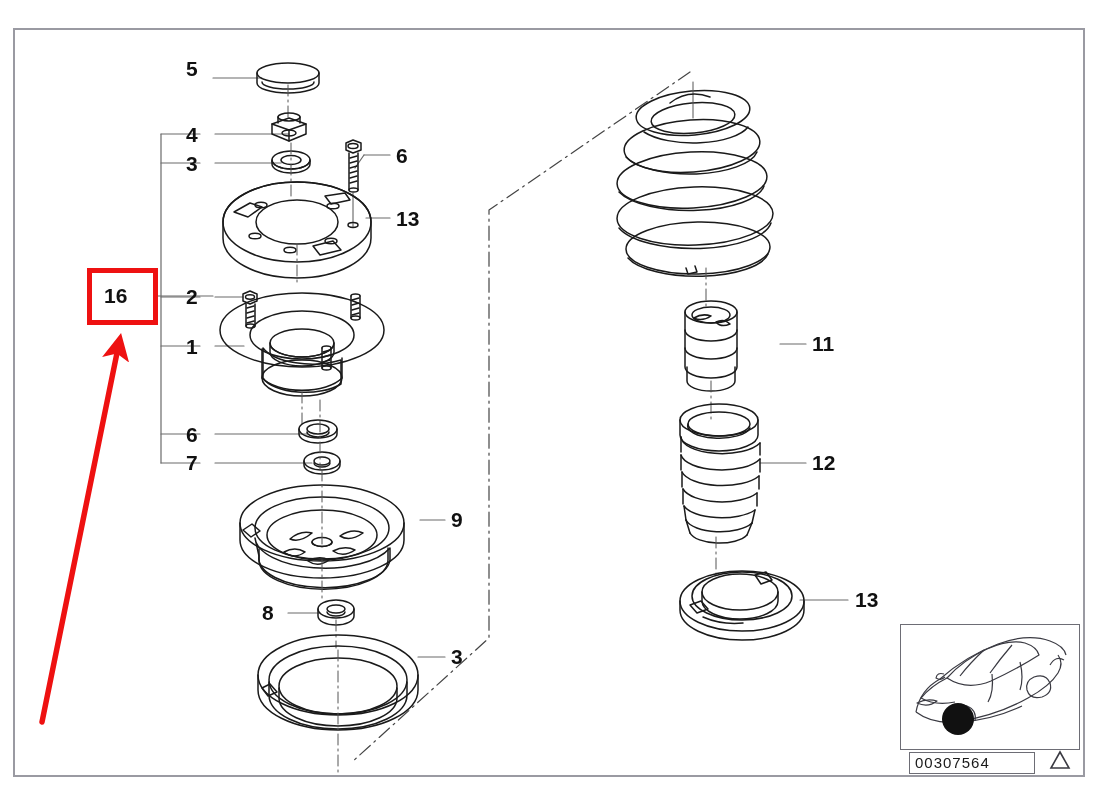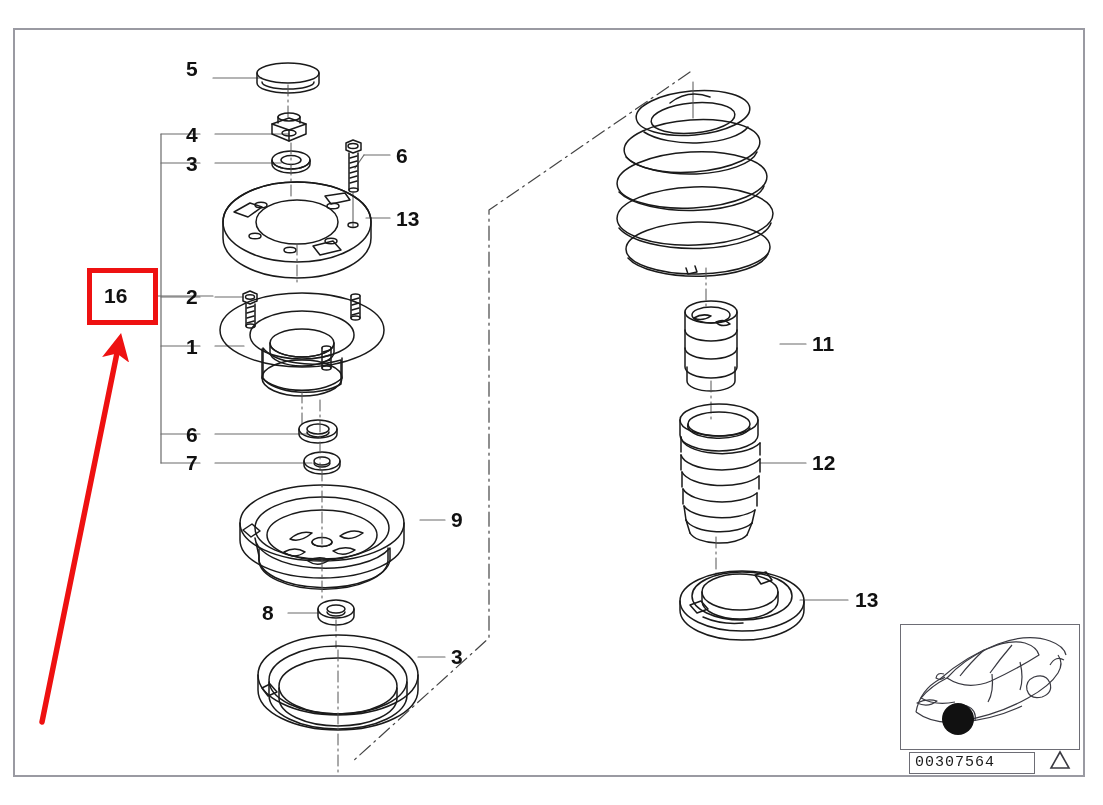--- a/index.html
+++ b/index.html
@@ -10,21 +10,21 @@
   #frame{position:absolute;left:13px;top:28px;width:1072px;height:749px;
          border:2px solid #9a9aa2;background:#ffffff;box-sizing:border-box;}
   svg.layer{position:absolute;left:0;top:0;width:1103px;height:805px;}
   .lbl{position:absolute;font-weight:bold;font-size:21px;color:#111111;
        letter-spacing:0px;line-height:1;white-space:nowrap;}
   #redbox{position:absolute;left:87px;top:268px;width:71px;height:57px;
           border:5px solid #ee1111;box-sizing:border-box;background:transparent;}
   #partnum-box{position:absolute;left:909px;top:752px;width:126px;height:22px;
                border:1px solid #6d6d75;box-sizing:border-box;background:#fff;}
   #partnum-text{position:absolute;left:915px;top:754px;font-size:15px;
-                color:#1a1a1a;letter-spacing:1px;font-family:Liberation Mono, monospace;}
+                color:#1a1a1a;letter-spacing:1px;font-family:Liberation Sans, sans-serif;}
   #carbox{position:absolute;left:900px;top:624px;width:180px;height:126px;
           border:1px solid #6d6d75;box-sizing:border-box;background:#fff;}
 </style>
 </head>
 <body>
 
 <div id="stage">
 
   <div id="frame"></div>
 

